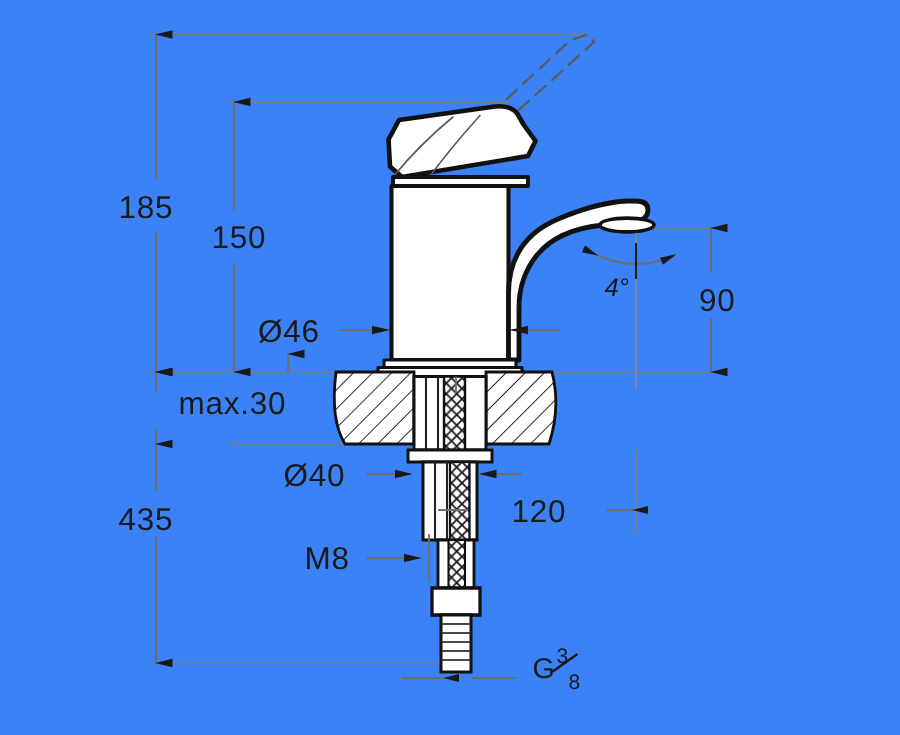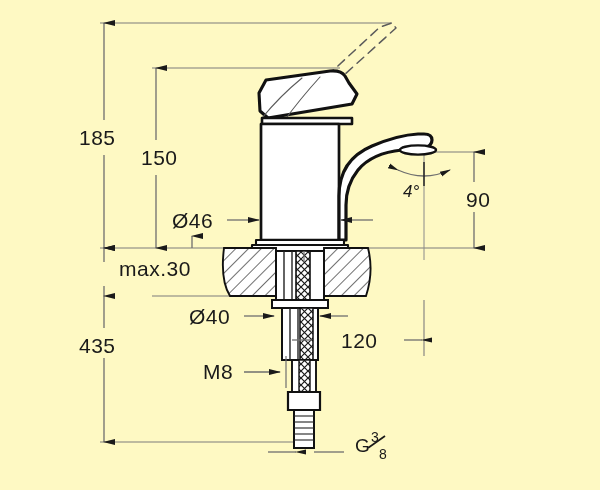--- a/index.html
+++ b/index.html
@@ -2,21 +2,21 @@
 <html><head>
 <meta charset="utf-8">
 <title>Faucet Technical Drawing</title>
 <style>
   html,body{margin:0;padding:0;background:#ffffff;}
   body{
     width:600px;height:490px;overflow:hidden;
     font-family:"Liberation Sans","DejaVu Sans",sans-serif;
     -webkit-font-smoothing:antialiased;
   }
-  #drawing-root{position:relative;width:600px;height:490px;background:#fef9c3;}
+  #drawing-root{position:relative;width:600px;height:490px;background:#3b82f6;}
   svg#tech-drawing{display:block;width:600px;height:490px;}
   text{font-family:"Liberation Sans","DejaVu Sans",sans-serif;fill:#1a1a1a;}
   .dim-label{font-size:21px;letter-spacing:0.5px;}
   .dim-label-sm{font-size:19px;}
   .angle-label{font-size:17px;font-style:italic;}
   .frac-num{font-size:14px;}
 </style>
 </head>
 <body>
 

